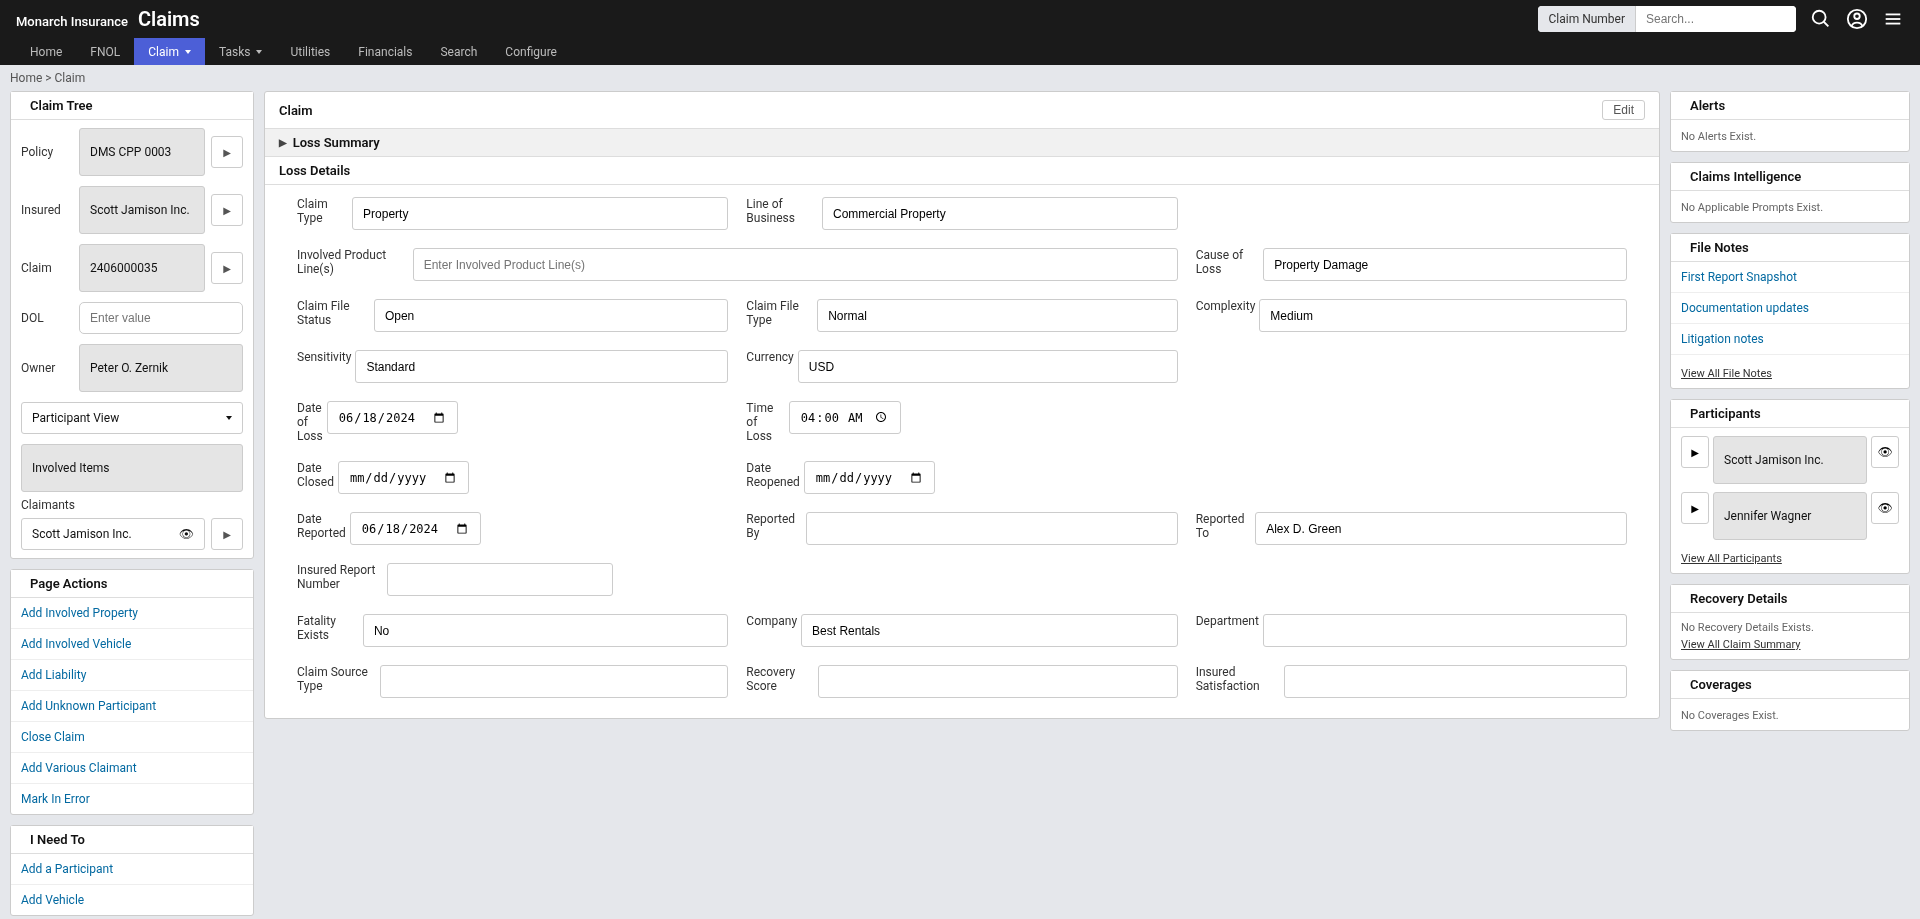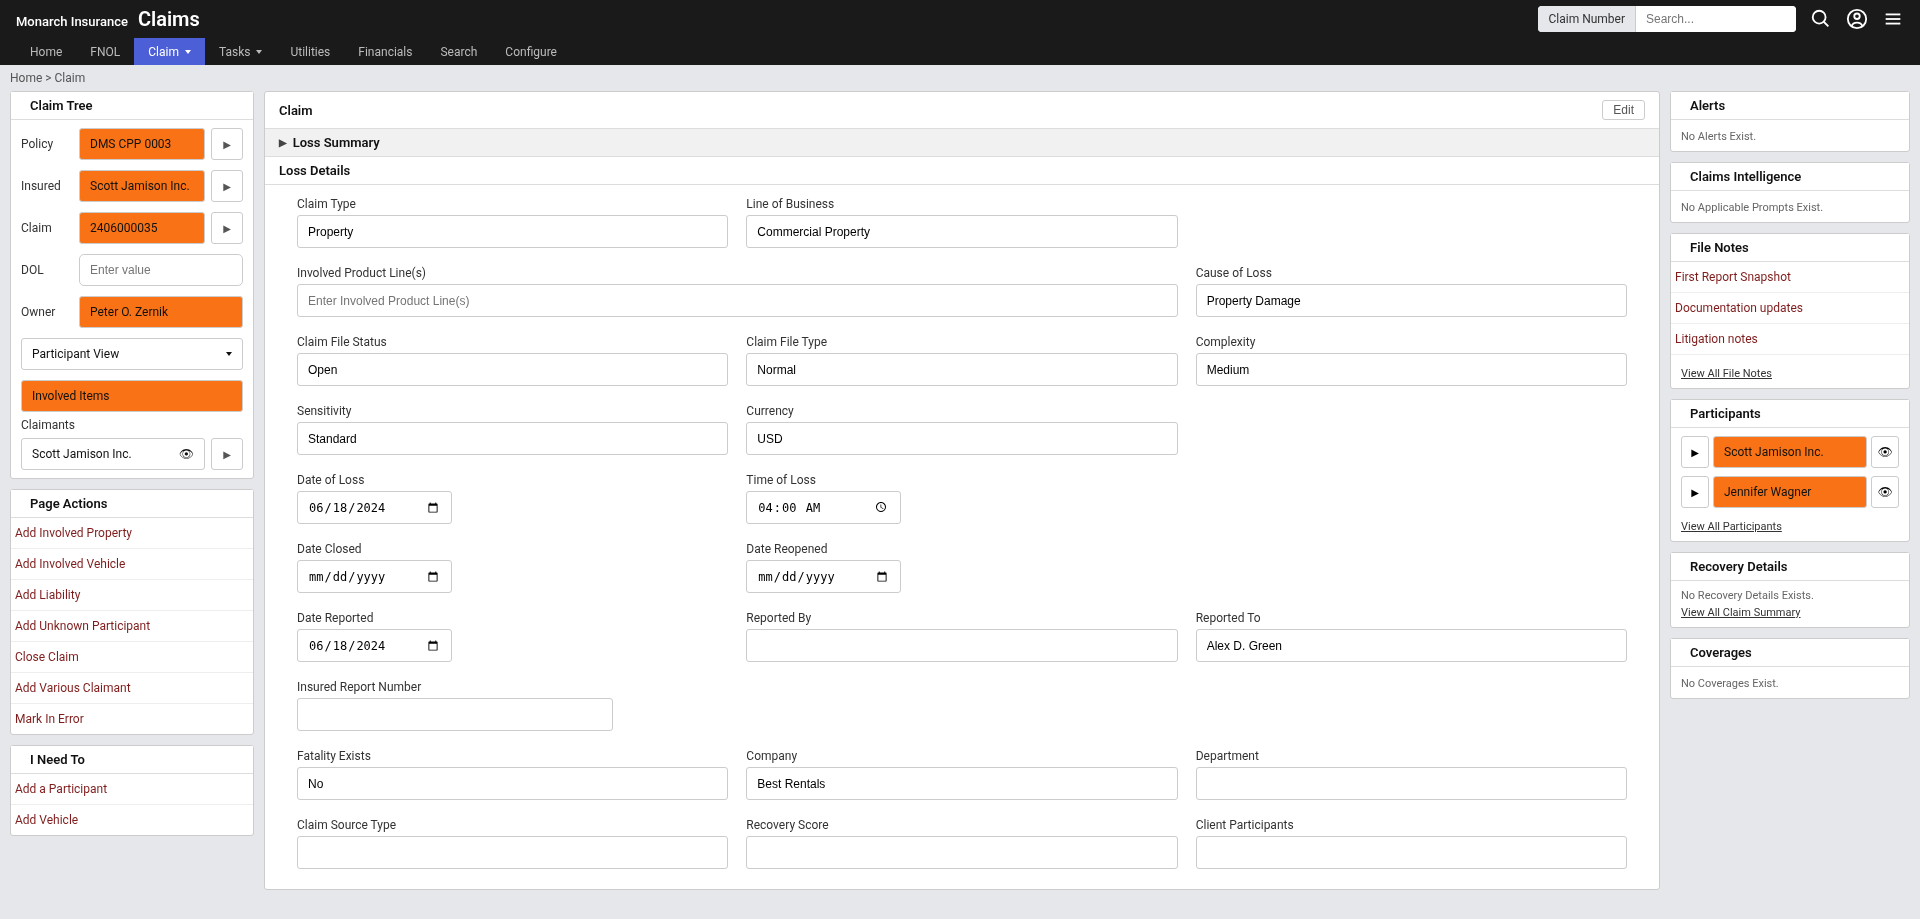--- a/index.html
+++ b/index.html
@@ -70,21 +70,21 @@
       padding: 6px 19px; font-weight: 600; font-size: 13px; border-bottom: 1px solid #ddd;
       background: #fff;
     }
     .card-body { padding: 8px 10px; }
 
     
     .ct-row { display: flex; align-items: center; gap: 6px; margin-bottom: 10px; }
     .ct-label { width: 52px; font-size: 12px; color: #333; }
     .ct-field {
       flex: 1; border: 1px solid #ccc; border-radius: 3px; padding: 6px 10px;
-      font-size: 12px; background: #f97316; height: 32px; display: flex; align-items: center;
+      font-size: 12px; background: #e5e5e5; height: 48px; display: flex; align-items: center;
     }
     .ct-input {
       flex: 1; border: 1px solid #ccc; border-radius: 5px; padding: 6px 10px;
       font-size: 12px; height: 32px; width: 100%;
     }
     .ct-btn {
       width: 32px; height: 32px; border: 1px solid #ccc; border-radius: 3px;
       background: #fff; cursor: pointer; display: flex; align-items: center;
       justify-content: center; font-size: 10px; color: #555;
     }
@@ -94,22 +94,22 @@
       display: flex; align-items: center; justify-content: space-between; cursor: pointer;
     }
     .ct-subhead { font-size: 12px; color: #333; margin: 6px 0; }
     .ct-claimant-row { display: flex; gap: 6px; }
     .ct-claimant-field { flex: 1; border: 1px solid #ccc; border-radius: 3px;
       padding: 6px 10px; font-size: 12px; display: flex; align-items: center;
       justify-content: space-between; height: 32px; }
 
     
     .list-item {
-      padding: 8px 4px; border-bottom: 1px solid #eee; font-size: 12px;
-      color: #7f1d1d; cursor: pointer;
+      padding: 8px 10px; border-bottom: 1px solid #eee; font-size: 12px;
+      color: #0369a1; cursor: pointer;
     }
     .list-item:last-child { border-bottom: none; }
 
     
     .claim-panel-header {
       display: flex; justify-content: space-between; align-items: center;
       padding: 8px 14px; border-bottom: 1px solid #ddd;
     }
     .edit-btn {
       border: 1px solid #ccc; background: #fff; padding: 2px 10px; font-size: 12px;
@@ -117,21 +117,21 @@
     }
     .section-header {
       background: #f1f1f1; padding: 6px 14px; font-weight: 600; font-size: 13px;
       border-bottom: 1px solid #ddd; display: flex; align-items: center; gap: 6px;
     }
     .section-caret { font-size: 10px; color: #444; }
     .loss-details-body { padding: 12px 32px; }
     .form-grid { display: grid; grid-template-columns: 1fr 1fr 1fr; gap: 10px 18px; }
     .span-2 { grid-column: span 2; }
     .span-3 { grid-column: span 3; }
-    .form-group { display: flex; flex-direction: column; gap: 4px; margin-bottom: 8px; }
+    .form-group { display: flex; flex-direction: row; gap: 4px; margin-bottom: 8px; }
     .form-group.narrow { max-width: 155px; }
     .form-label { font-size: 12px; color: #333; }
     .form-input {
       border: 1px solid #ccc; border-radius: 3px; padding: 7px 10px;
       font-size: 12px; height: 33px; background: #fff; width: 100%;
     }
 
     
     .right-msg { font-size: 11px; color: #666; }
     .right-link { font-size: 11px; color: #333; text-decoration: underline; cursor: pointer; display: inline-block; margin-top: 4px; }
@@ -369,21 +369,21 @@
           </div>
           <div class="form-group">
             <label class="form-label">Claim Source Type</label>
             <input class="form-input" style="">
           </div>
           <div class="form-group">
             <label class="form-label">Recovery Score</label>
             <input class="form-input" style="">
           </div>
           <div class="form-group">
-            <label class="form-label">Client Participants</label>
+            <label class="form-label">Insured Satisfaction</label>
             <input class="form-input" style="">
           </div>
         </div>
       </div>
     </div>
   </div>
 
   <div class="col-right">
     <div class="card">
       <div class="card-header">Alerts</div>

